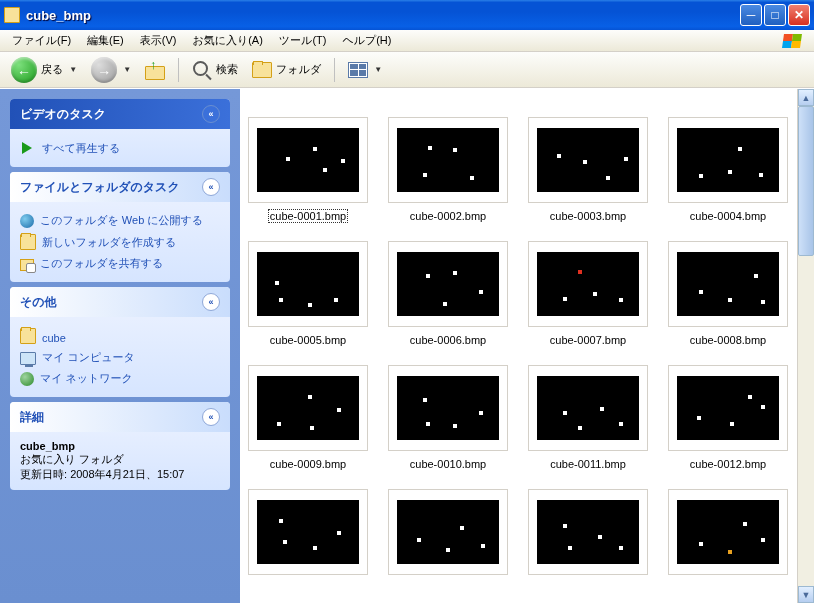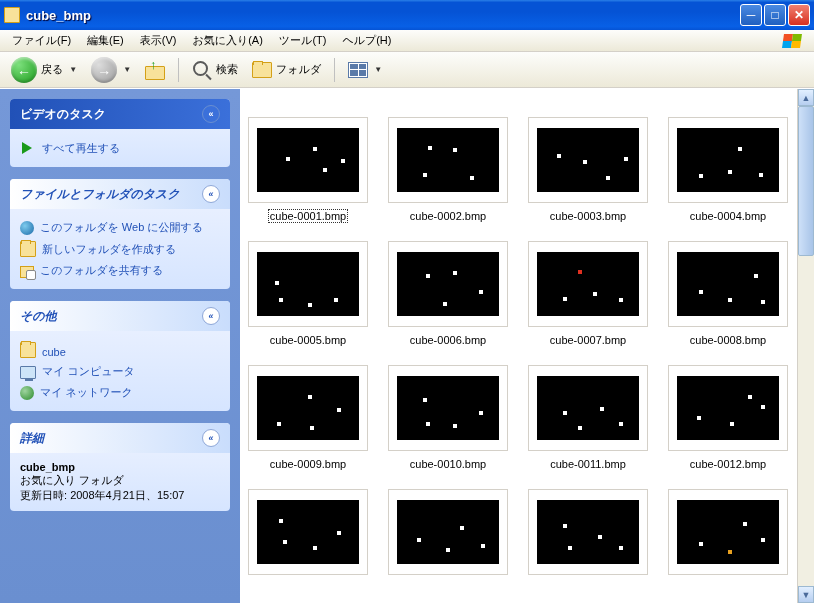--- a/index.html
+++ b/index.html
@@ -38,24 +38,24 @@
 .search-icon::before { content: ""; position: absolute; width: 11px; height: 11px; border: 2px solid #5a5a5a; border-radius: 50%; top: 1px; left: 1px; }
 .search-icon::after { content: ""; position: absolute; width: 7px; height: 2px; background: #5a5a5a; bottom: 2px; right: 0px; transform: rotate(45deg); }
 .folder-icon { width: 20px; height: 16px; background: #f8e29a; border: 1px solid #d4a017; border-radius: 1px; position: relative; }
 .folder-icon::before { content: ""; position: absolute; top: -2px; left: 0; width: 8px; height: 3px; background: #f8e29a; border: 1px solid #d4a017; border-bottom: none; border-radius: 1px 1px 0 0; }
 .view-icon { width: 20px; height: 16px; border: 1px solid #5a7aa8; display: grid; grid-template-columns: 1fr 1fr; grid-template-rows: 1fr 1fr; gap: 1px; padding: 1px; background: #fff; }
 .view-icon div { background: #5a7aa8; }
 
 .content { display: flex; height: calc(603px - 30px - 22px - 36px); border-top: 1px solid #fff; }
 
 .sidebar { width: 240px; background: linear-gradient(to bottom, #7598d8 0%, #6a8fd0 100%); padding: 10px; overflow-y: auto; }
-.panel { background: linear-gradient(to bottom, #eef3ff, #d6e5ff); border-radius: 4px; margin-bottom: 12px; overflow: hidden; }
+.panel { background: linear-gradient(to bottom, #eef3ff, #d6e5ff); border-radius: 4px; margin-bottom: 5px; overflow: hidden; }
 .panel-head { padding: 6px 10px; font-weight: bold; font-size: 12px; display: flex; align-items: center; justify-content: space-between; cursor: pointer; }
 .panel-head.primary { background: linear-gradient(to right, #2151b7, #3b70da); color: #fff; }
-.panel-head.secondary { background: linear-gradient(to right, #fff, #c9ddfc); color: #2151b7; font-style: italic; }
+.panel-head.secondary { background: linear-gradient(to right, #fff, #c9ddfc); color: #2151b7; }
 .panel-chev { width: 18px; height: 18px; border-radius: 50%; border: 1px solid #8fa8d8; background: #fff; display: flex; align-items: center; justify-content: center; font-size: 9px; color: #2151b7; }
 .panel-head.primary .panel-chev { background: #3b70da; color: #fff; border-color: #6a8fd0; }
 .panel-body { padding: 8px 10px; }
 .panel-link { display: flex; align-items: flex-end; gap: 6px; padding: 3px 0; color: #2151b7; cursor: pointer; font-size: 11px; }
 .li-icon { width: 16px; height: 16px; flex-shrink: 0; }
 .play-tri { width: 0; height: 0; border-left: 10px solid #1a9a1a; border-top: 6px solid transparent; border-bottom: 6px solid transparent; margin: 2px; }
 .globe-icon { width: 14px; height: 14px; border-radius: 50%; background: radial-gradient(circle at 35% 35%, #7ecbee, #1a6aa8); }
 .share-icon { width: 14px; height: 12px; background: #f8e29a; border: 1px solid #d4a017; position: relative; }
 .share-icon::after { content: ""; position: absolute; right: -3px; bottom: -3px; width: 8px; height: 8px; background: #fff; border: 1px solid #888; border-radius: 2px; }
 .mycomp-icon { width: 16px; height: 13px; border: 1px solid #5a7aa8; background: #cde4f8; border-radius: 1px; position: relative; }

